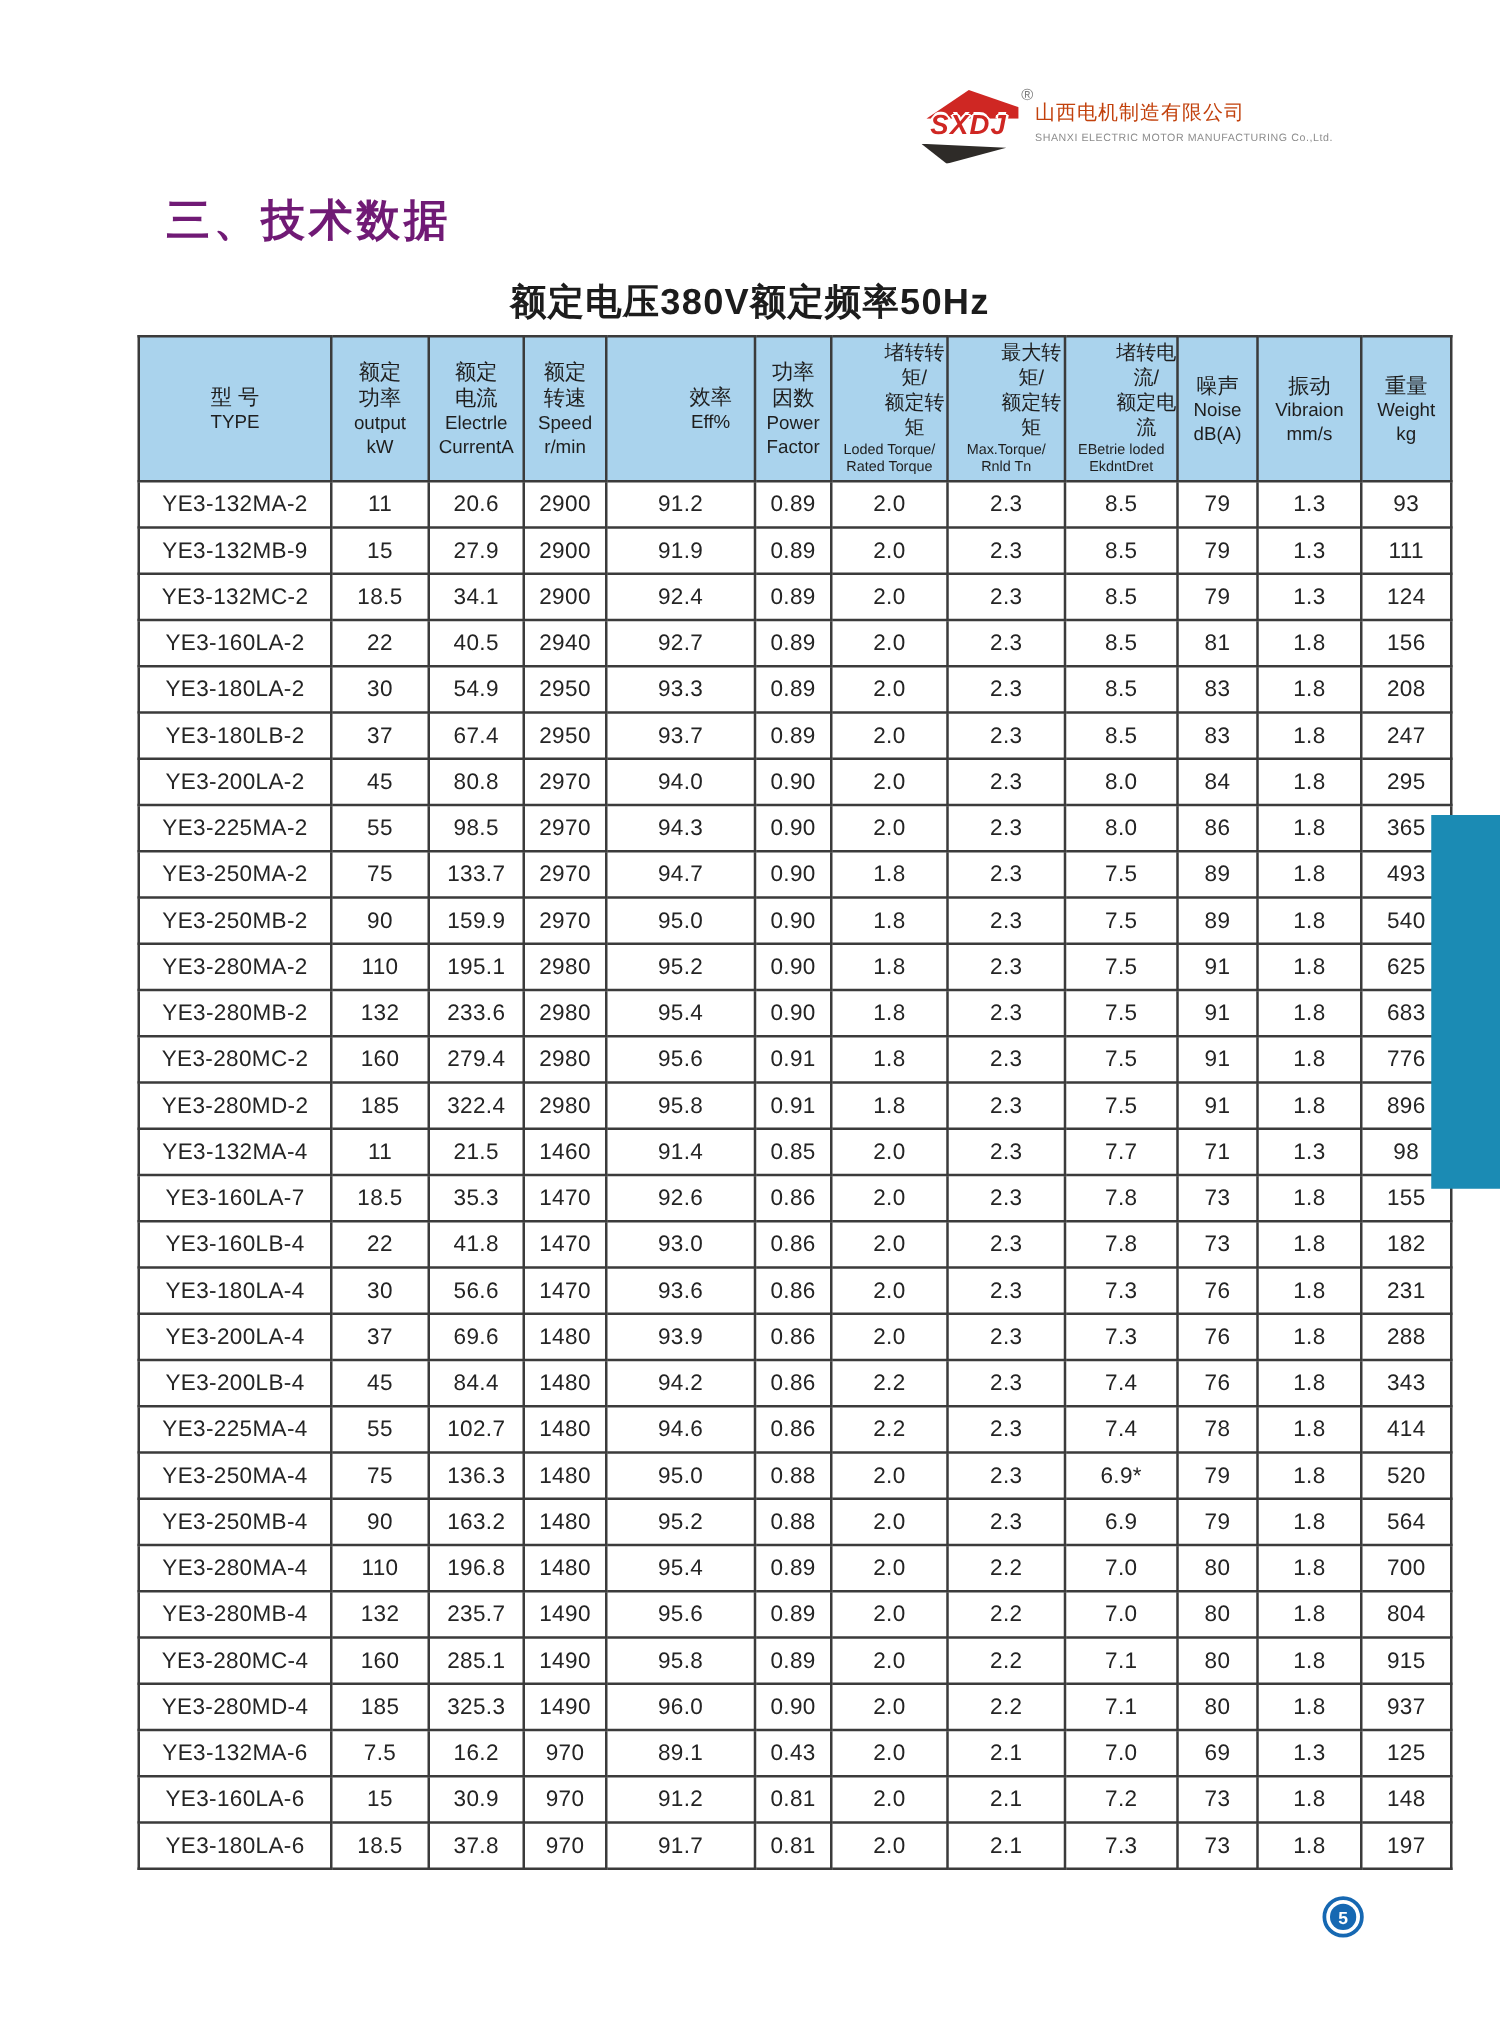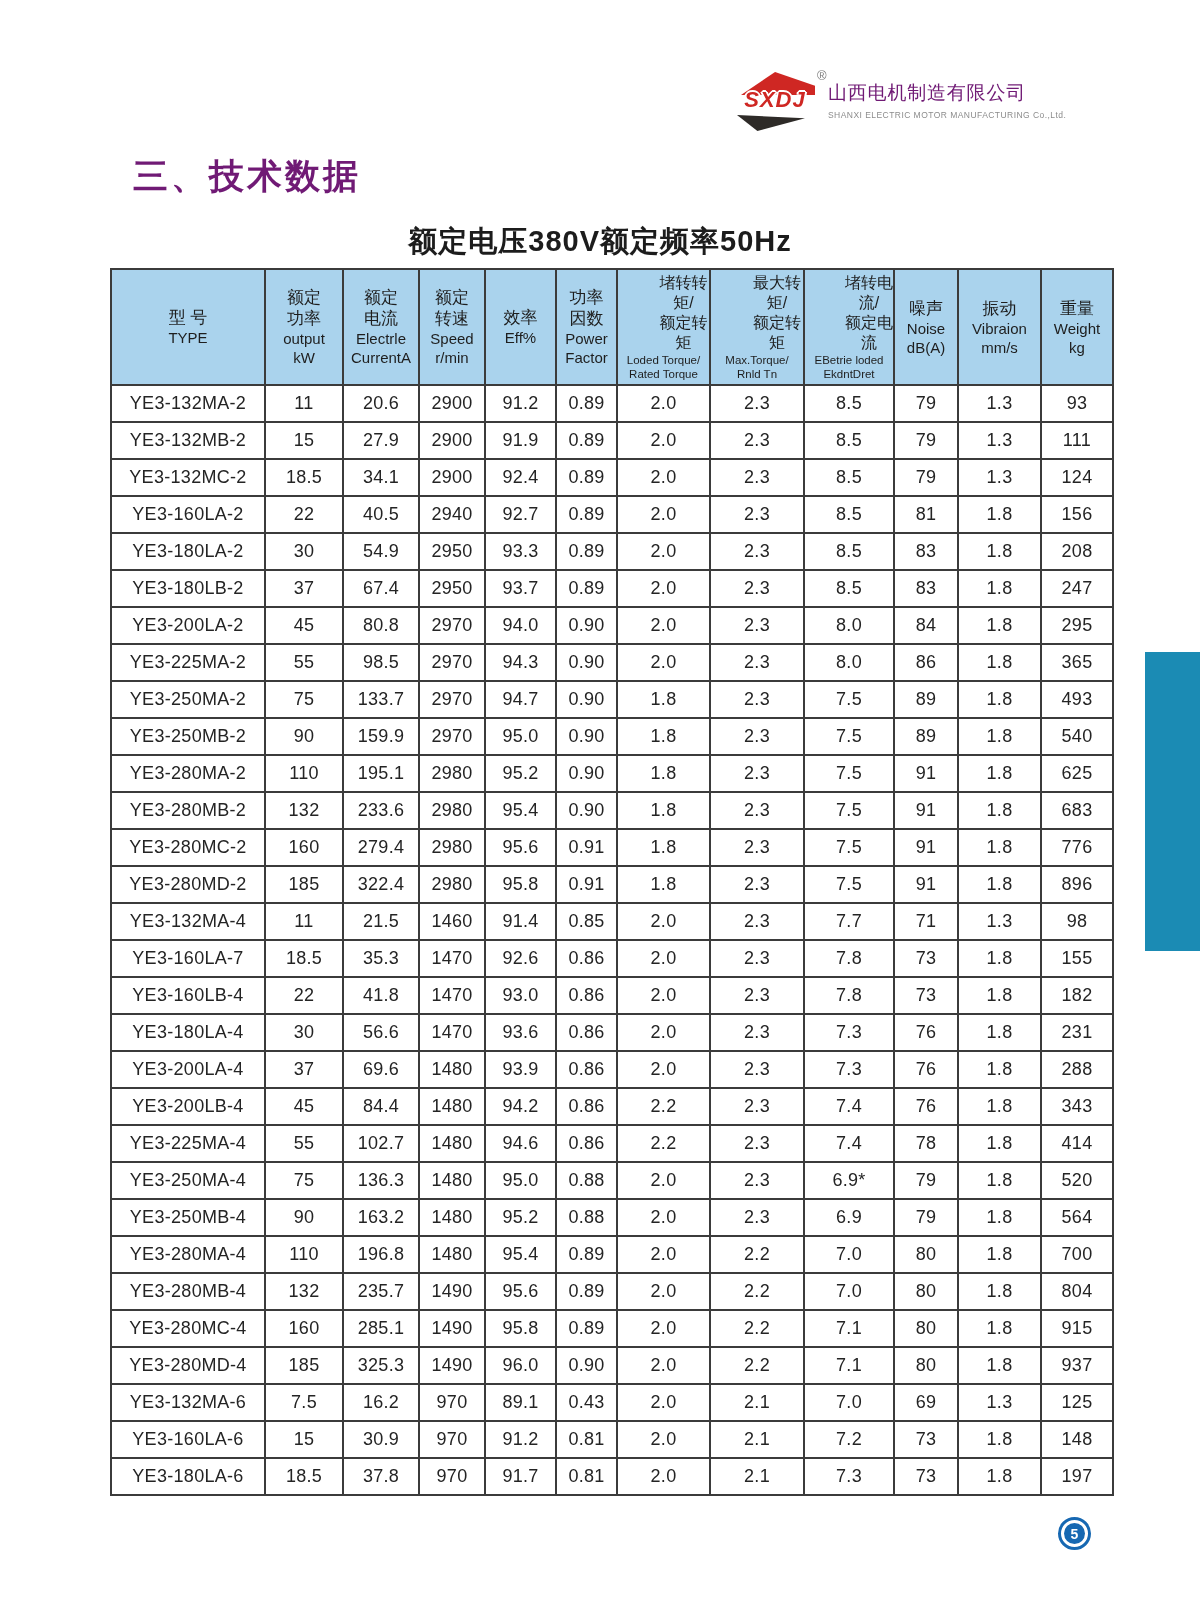--- a/index.html
+++ b/index.html
@@ -19,21 +19,21 @@
     font-size:22px; font-weight:bold; font-style:italic; color:#cf2723; letter-spacing:1px;
     text-shadow:-2px 0 0 #fff, 2px 0 0 #fff, 0 -2px 0 #fff, 0 2px 0 #fff,
                 -1px -1px 0 #fff, 1px -1px 0 #fff, -1px 1px 0 #fff, 1px 1px 0 #fff;
   }
   .logo-base {
     position:absolute; left:2px; top:43px; width:68px; height:16px; background:#2e2b28;
     clip-path:polygon(0 0, 100% 20%, 30% 100%);
   }
   .reg-mark { position:absolute; left:817px; top:68px; font-size:13px; color:#7a7a7a; }
   .brand-names { position:absolute; left:828px; top:80px; }
-  .brand-cn { font-size:19px; color:#701a75; letter-spacing:0.8px; white-space:nowrap; }
+  .brand-cn { font-size:16px; color:#c2410c; letter-spacing:0.8px; white-space:nowrap; }
   .brand-en { font-size:8.5px; color:#8c8c8c; letter-spacing:0.45px; margin-top:4px; white-space:nowrap; }
 
   
   .section-title {
     position:absolute; left:133px; top:153px; margin:0;
     font-size:35px; font-weight:bold; color:#701a75; letter-spacing:3px;
   }
   .subtitle {
     position:absolute; left:110px; top:222px; width:980px; text-align:center;
     font-size:29px; font-weight:bold; color:#1c1c1c; letter-spacing:1px;
@@ -123,21 +123,21 @@
           <th style="width: 64px;">
             <div class="h-zh">
               <div>额定</div>
               <div>转速</div>
             </div>
             <div class="h-en">
               <div>Speed</div>
               <div>r/min</div>
             </div>
           </th>
-          <th style="width: 69px;">
+          <th style="width: 69px; padding-left: 48px;">
             <div class="h-zh">
               <div>效率</div>
             </div>
             <div class="h-en">
               <div>Eff%</div>
             </div>
           </th>
           <th style="width: 59px;">
             <div class="h-zh">
               <div>功率</div>
@@ -216,21 +216,21 @@
           <td>91.2</td>
           <td>0.89</td>
           <td>2.0</td>
           <td>2.3</td>
           <td>8.5</td>
           <td>79</td>
           <td>1.3</td>
           <td>93</td>
         </tr>
         <tr>
-          <td>YE3-132MB-2</td>
+          <td>YE3-132MB-9</td>
           <td>15</td>
           <td>27.9</td>
           <td>2900</td>
           <td>91.9</td>
           <td>0.89</td>
           <td>2.0</td>
           <td>2.3</td>
           <td>8.5</td>
           <td>79</td>
           <td>1.3</td>

